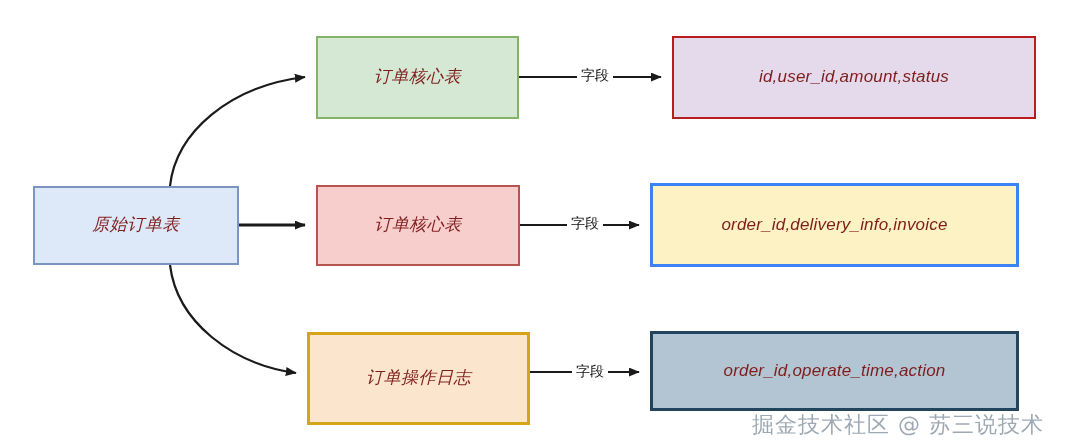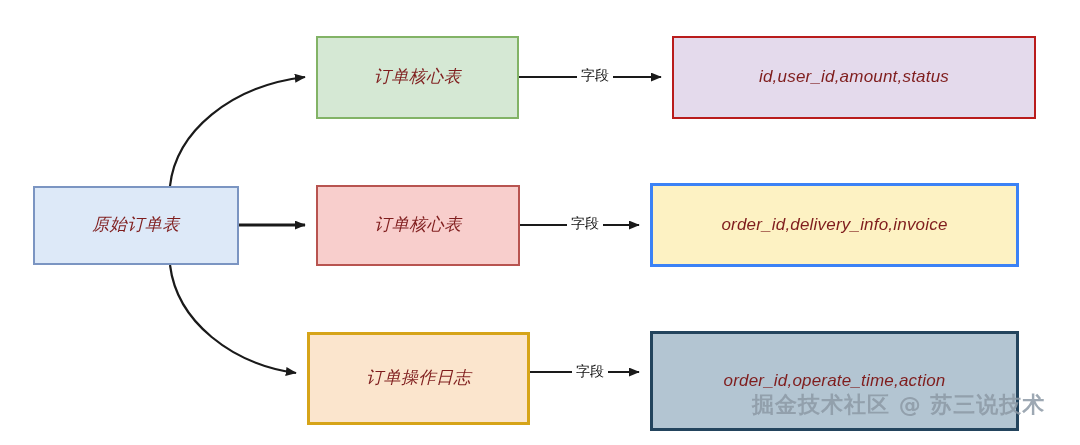--- a/index.html
+++ b/index.html
@@ -44,21 +44,21 @@
     letter-spacing: 0.2px;
   }
 
   
   #node-source     { left: 33px;  top: 186px; width: 206px; height: 79px;  border: 2px solid #7b95c2; background: #dde9f8; }
   #node-core       { left: 316px; top: 36px;  width: 203px; height: 83px;  border: 2px solid #82b366; background: #d5e8d4; }
   #node-ext        { left: 316px; top: 185px; width: 204px; height: 81px;  border: 2px solid #b85450; background: #f8cecc; }
   #node-log        { left: 307px; top: 332px; width: 223px; height: 93px;  border: 3px solid #d6a419; background: #fbe5cd; }
   #fields-core     { left: 672px; top: 36px;  width: 364px; height: 83px;  border: 2px solid #b91c1c; background: #e4daec; }
   #fields-ext      { left: 650px; top: 183px; width: 369px; height: 84px;  border: 3px solid #3b82f6; background: #fdf2c3; }
-  #fields-log      { left: 650px; top: 331px; width: 369px; height: 100px;  border: 3px solid #23445d; background: #b3c5d2; }
+  #fields-log      { left: 650px; top: 331px; width: 369px; height: 80px;  border: 3px solid #23445d; background: #b3c5d2; }
 
   
   .edge-label {
     position: absolute;
     font-size: 14px;
     color: #111111;
     background: #ffffff;
     padding: 0 4px;
     z-index: 3;
     white-space: nowrap;
@@ -66,29 +66,28 @@
     text-align: right;
   }
   #edge-label-core { left: 595px; top: 76px; }
   #edge-label-ext  { left: 585px; top: 224px; }
   #edge-label-log  { left: 590px; top: 372px; }
 
   
   #watermark {
     position: absolute;
     left: 752px;
-    top: 390px;
+    top: 410px;
     font-size: 22px;
     color: #8d9aa6;
     opacity: 0.85;
     letter-spacing: 1px;
     white-space: nowrap;
     z-index: 4;
     font-family: "DejaVu Sans", sans-serif;
-    font-weight: bold;
   }
 </style>
 </head>
 <body>
 
 <svg id="canvas" viewBox="0 0 1080 445" xmlns="http://www.w3.org/2000/svg">
   <defs>
     <marker id="arrow" markerWidth="11" markerHeight="9" refX="10.2" refY="4.5" orient="auto" markerUnits="userSpaceOnUse">
       <path d="M0,0 L11,4.5 L0,9 z" fill="#1a1a1a"></path>
     </marker>

